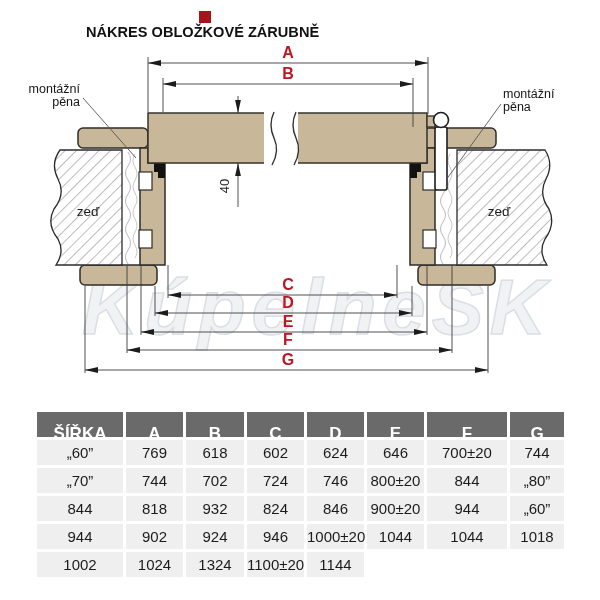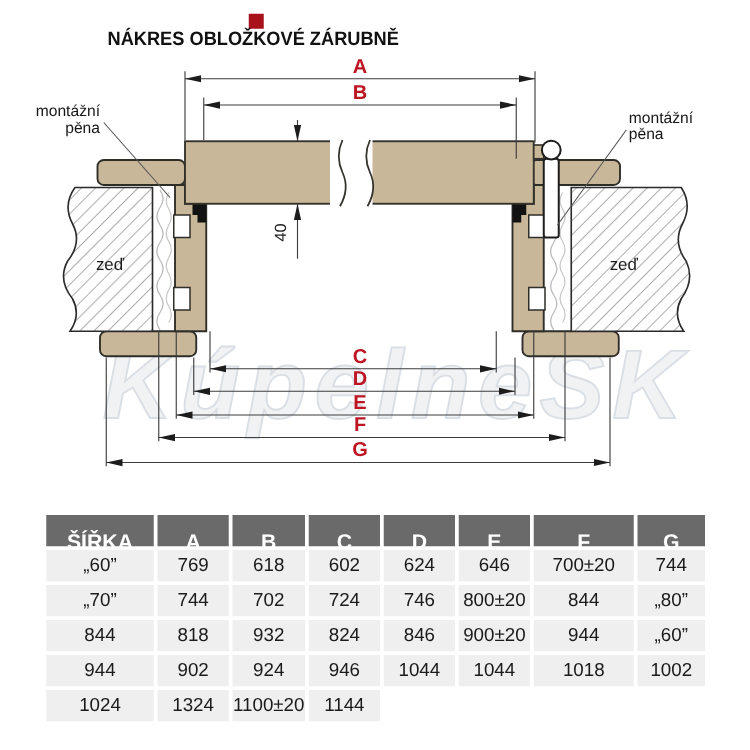--- a/index.html
+++ b/index.html
@@ -214,20 +214,21 @@
     <div class="c">824</div>
     <div class="c">846</div>
     <div class="c">900±20</div>
     <div class="c">944</div>
 
     <div class="c">„60”</div>
     <div class="c">944</div>
     <div class="c">902</div>
     <div class="c">924</div>
     <div class="c">946</div>
+    <div class="c">1000±20</div>
     <div class="c">1044</div>
 
     <div class="c">1044</div>
     <div class="c">1018</div>
     <div class="c">1002</div>
     <div class="c">1024</div>
     <div class="c">1324</div>
     <div class="c">1100±20</div>
     <div class="c">1144</div>
   </div>

